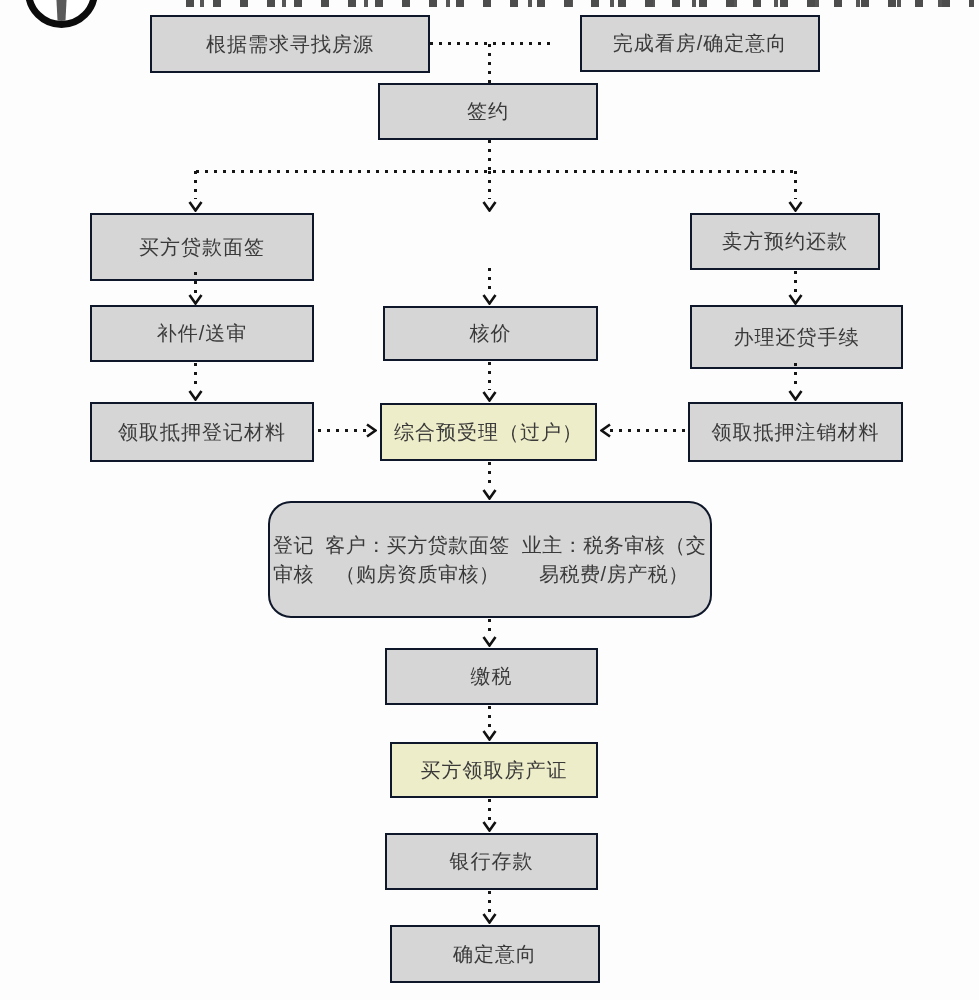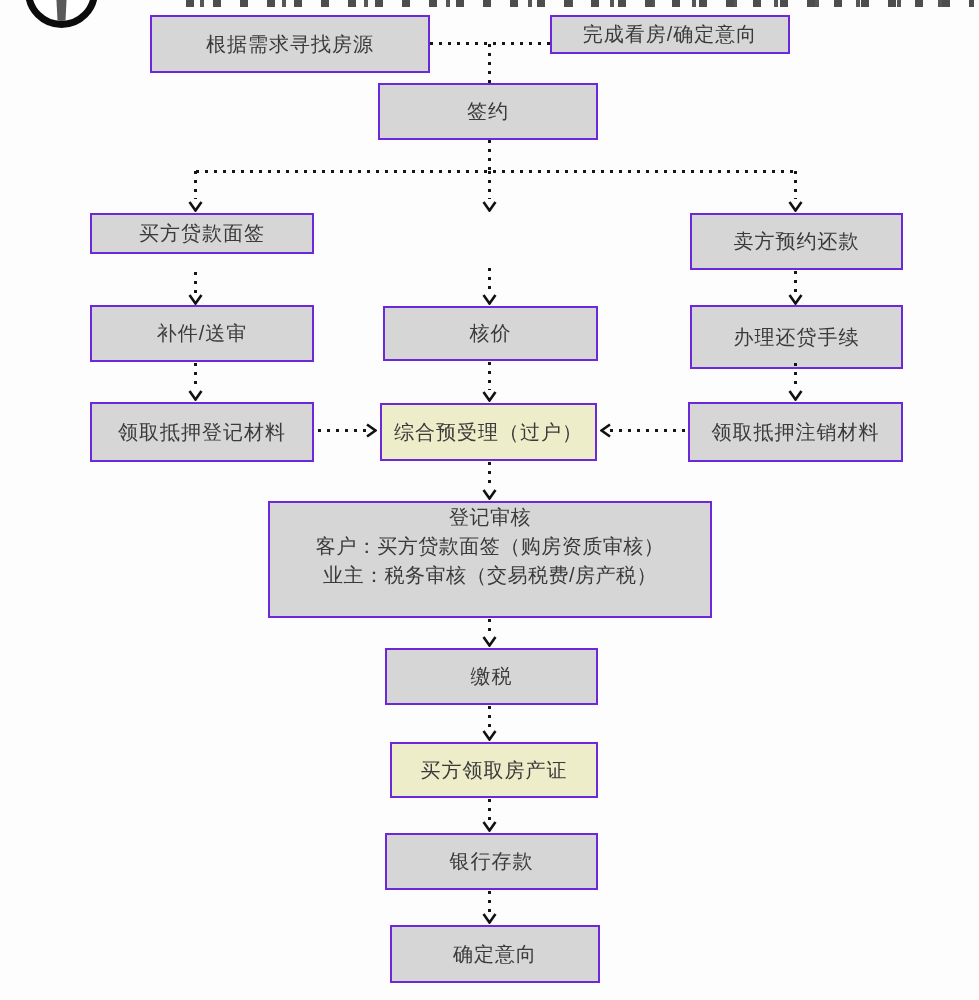--- a/index.html
+++ b/index.html
@@ -24,27 +24,27 @@
     background:#ffffff;overflow:hidden;
   }
   .logo-bar{
     position:absolute;left:50%;top:0;transform:translateX(-50%);
     width:22px;height:100%;background:#5a5a5a;
     clip-path:polygon(18% 0,82% 0,68% 100%,32% 100%);
   }
   
   .node{
     position:absolute;box-sizing:border-box;
-    background:#d6d6d6;border:2px solid #6d28d9;
+    background:#d6d6d6;border:2px solid #0f172a;
     display:flex;align-items:center;justify-content:center;
     color:#3a3a3a;font-size:20px;letter-spacing:1px;text-align:center;
   }
   .node.yellow{background:#eeedc9;}
   .node .lbl{display:block;}
-  .node.multi{flex-direction:column;justify-content:flex-start;line-height:29px;letter-spacing:0.5px;}
+  .node.multi{flex-direction:row;justify-content:flex-start;line-height:29px;letter-spacing:0.5px;border-radius:23px;}
   
   .vline{
     position:absolute;width:3px;
     background-image:repeating-linear-gradient(to bottom,#161616 0 3px,transparent 3px 9px);
   }
   .hline{
     position:absolute;height:3px;
     background-image:repeating-linear-gradient(to right,#161616 0 3px,transparent 3px 9px);
   }
   .ah{position:absolute;}
@@ -56,34 +56,34 @@
 
   <div class="crop-strip"></div>
   <div class="logo">
     <div class="logo-bar"></div>
   </div>
 
   <div class="node" style="left:150px;top:15px;width:280px;height:58px">
     <span class="lbl">根据需求寻找房源</span>
   </div>
 
-  <div class="node" style="left:550px;top:15px;width:240px;height:39px">
+  <div class="node" style="left:580px;top:15px;width:240px;height:57px">
     <span class="lbl">完成看房/确定意向</span>
   </div>
 
   <div class="node" style="left:378px;top:83px;width:220px;height:57px">
     <span class="lbl">签约</span>
   </div>
 
-  <div class="node" style="left:90px;top:213px;width:224px;height:41px">
+  <div class="node" style="left:90px;top:213px;width:224px;height:68px">
     <span class="lbl">买方贷款面签</span>
   </div>
 
 
-  <div class="node" style="left:690px;top:213px;width:213px;height:57px">
+  <div class="node" style="left:690px;top:213px;width:190px;height:57px">
     <span class="lbl">卖方预约还款</span>
   </div>
 
   <div class="node" style="left:90px;top:305px;width:224px;height:57px">
     <span class="lbl">补件/送审</span>
   </div>
 
   <div class="node" style="left:383px;top:306px;width:215px;height:55px">
     <span class="lbl">核价</span>
   </div>

